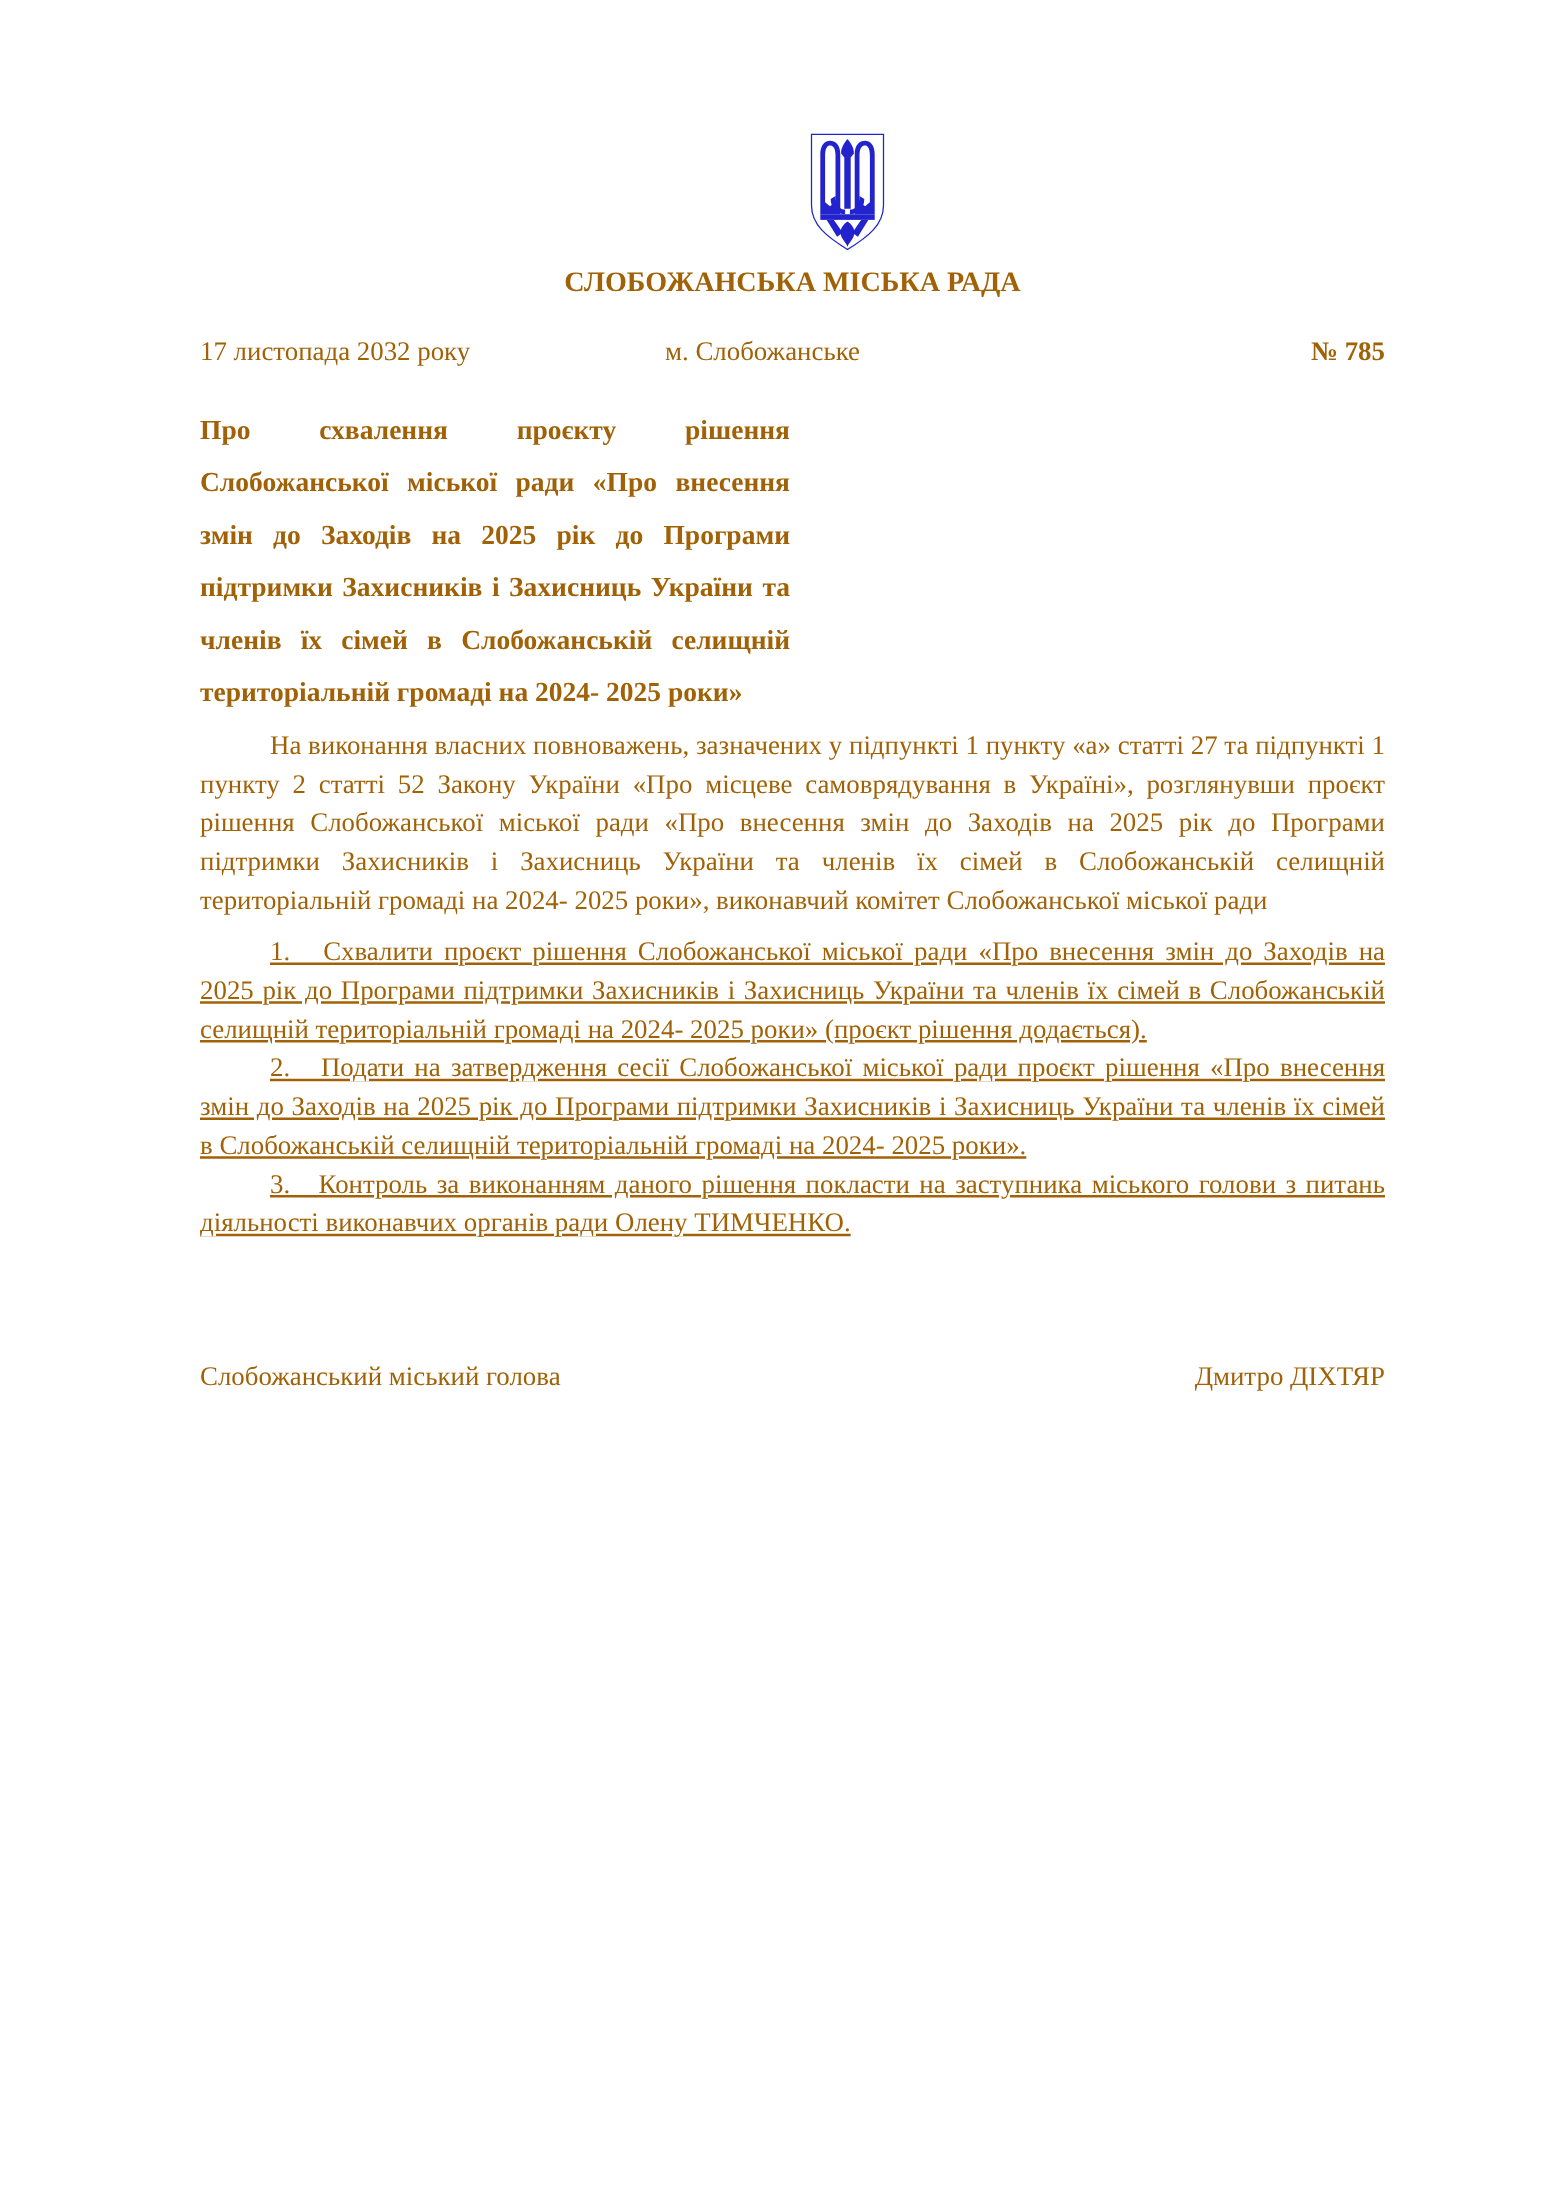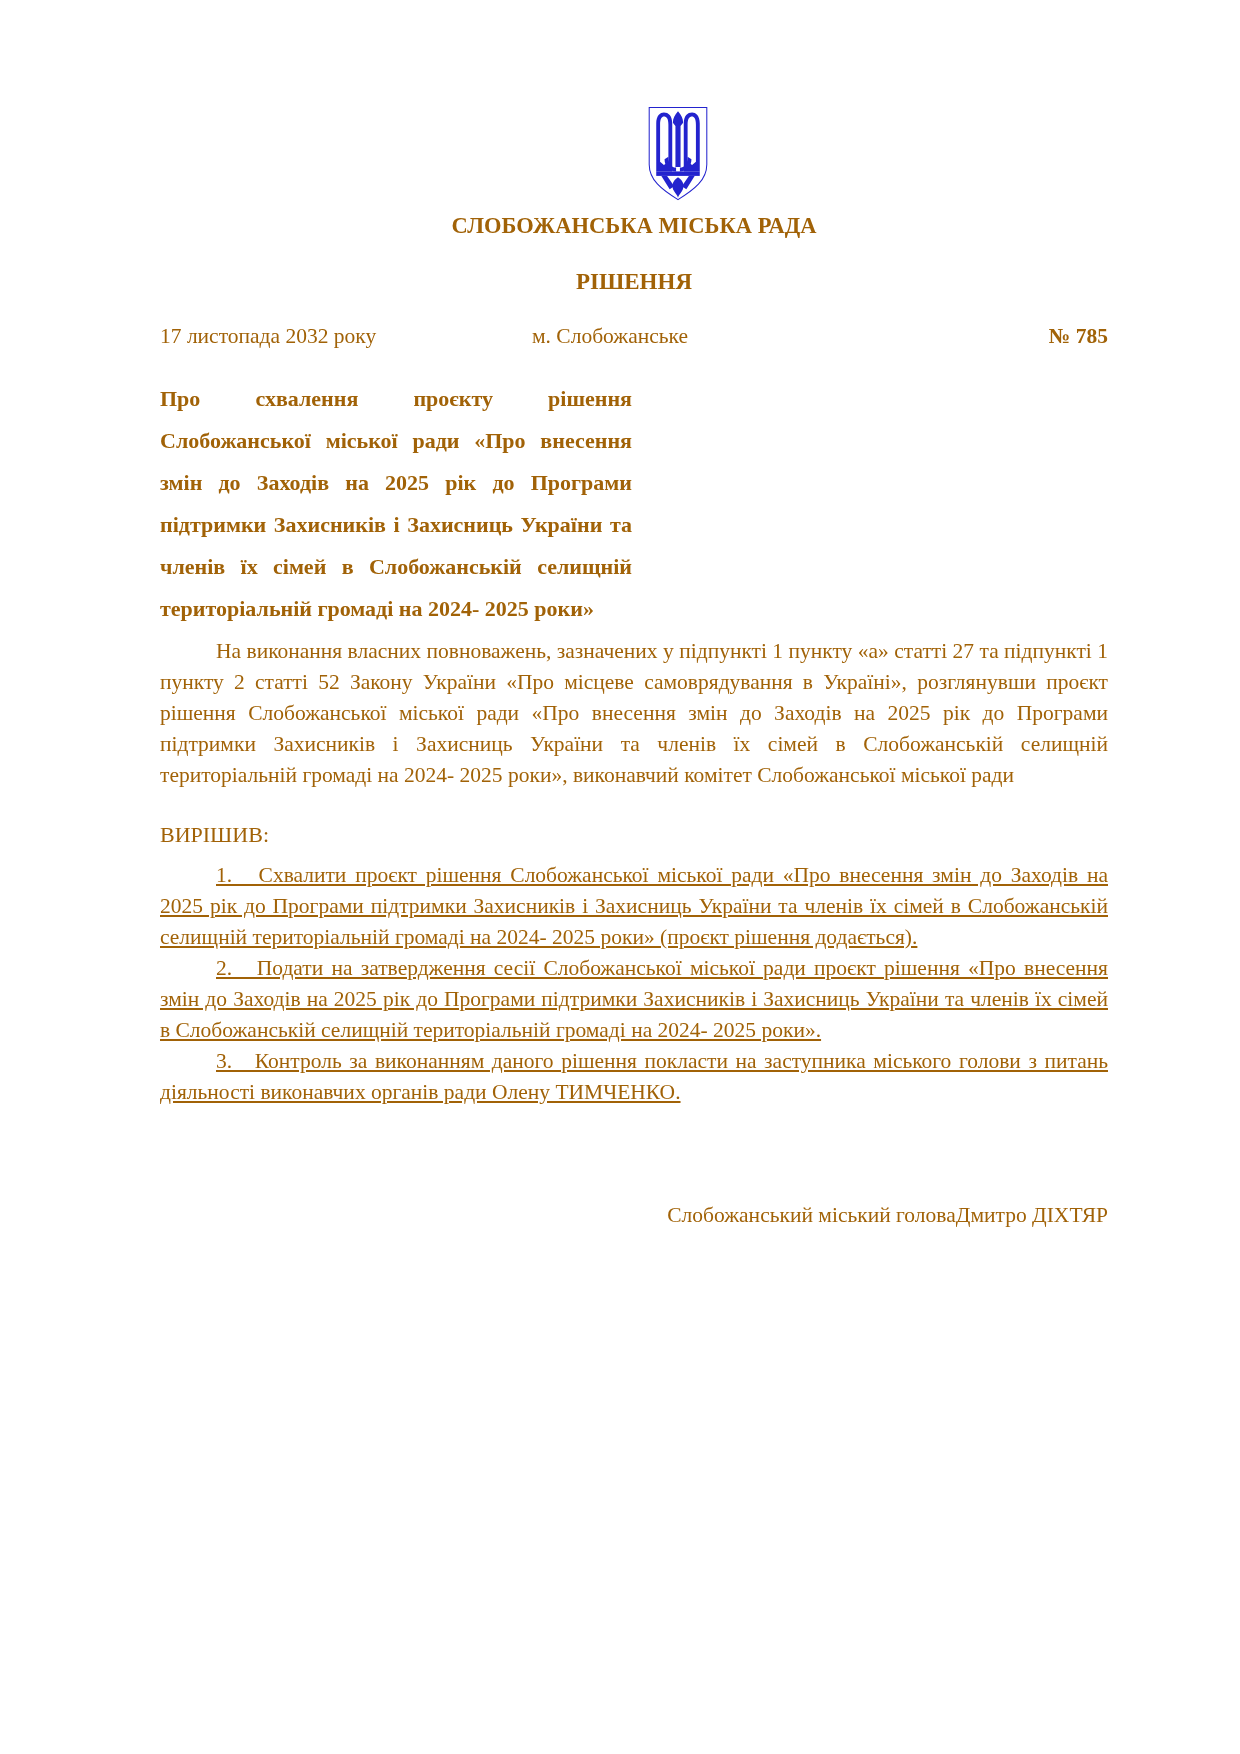--- a/index.html
+++ b/index.html
@@ -77,21 +77,21 @@
   .items p {
     font-size: 21.5px;
     line-height: 31px;
     text-align: justify;
     text-indent: 56px;
     text-decoration: underline;
   }
   .signature-row {
     margin-top: 92px;
     display: flex;
-    justify-content: flex-end;
+    justify-content: space-between;
     align-items: baseline;
     font-size: 21.5px;
     line-height: 31px;
   }
 </style>
 </head>
 <body>
 
 <div class="page">
   <div class="content">
@@ -108,33 +108,31 @@
         <path d="M50,112 C59,118 61,126 56,134 C53,139 51,140 50,144 C49,140 47,139 44,134 C39,126 41,118 50,112 Z"></path>
         <path d="M24,110 L33,110 L44,126 L37,131 Z"></path>
         <path d="M76,110 L67,110 L56,126 L63,131 Z"></path>
       </g>
     </svg>
 
     <div class="org-header">
       <div>СЛОБОЖАНСЬКА МІСЬКА РАДА</div>
     </div>
 
-    <div class="doc-type">РІШЕННЯ</div>
 
     <div class="date-row">
       <span class="date">17 листопада 2032 року</span>
       <span class="place">м. Слобожанське</span>
       <span class="number">№ 785</span>
     </div>
 
     <div class="subject">Про схвалення проєкту рішення Слобожанської міської ради «Про внесення змін до Заходів на 2025 рік до Програми підтримки Захисників і Захисниць України та членів їх сімей в Слобожанській селищній територіальній громаді на 2024- 2025 роки»</div>
 
     <p class="preamble">На виконання власних повноважень, зазначених у підпункті 1 пункту «а» статті 27 та підпункті 1 пункту 2 статті 52 Закону України «Про місцеве самоврядування в Україні», розглянувши проєкт рішення Слобожанської міської ради «Про внесення змін до Заходів на 2025 рік до Програми підтримки Захисників і Захисниць України та членів їх сімей в Слобожанській селищній територіальній громаді на 2024- 2025 роки», виконавчий комітет Слобожанської міської ради</p>
 
-    <div class="resolution-word">ВИРІШИВ:</div>
 
     <div class="items">
       <p>1.&nbsp;&nbsp;&nbsp;Схвалити проєкт рішення Слобожанської міської ради «Про внесення змін до Заходів на 2025 рік до Програми підтримки Захисників і Захисниць України та членів їх сімей в Слобожанській селищній територіальній громаді на 2024- 2025 роки» (проєкт рішення додається).</p>
       <p>2.&nbsp;&nbsp;&nbsp;Подати на затвердження сесії Слобожанської міської ради проєкт рішення «Про внесення змін до Заходів на 2025 рік до Програми підтримки Захисників і Захисниць України та членів їх сімей в Слобожанській селищній територіальній громаді на 2024- 2025 роки».</p>
       <p>3.&nbsp;&nbsp;&nbsp;Контроль за виконанням даного рішення покласти на заступника міського голови з питань діяльності виконавчих органів ради Олену ТИМЧЕНКО.</p>
     </div>
 
     <div class="signature-row">
       <span>Слобожанський міський голова</span>
       <span>Дмитро ДІХТЯР</span>

